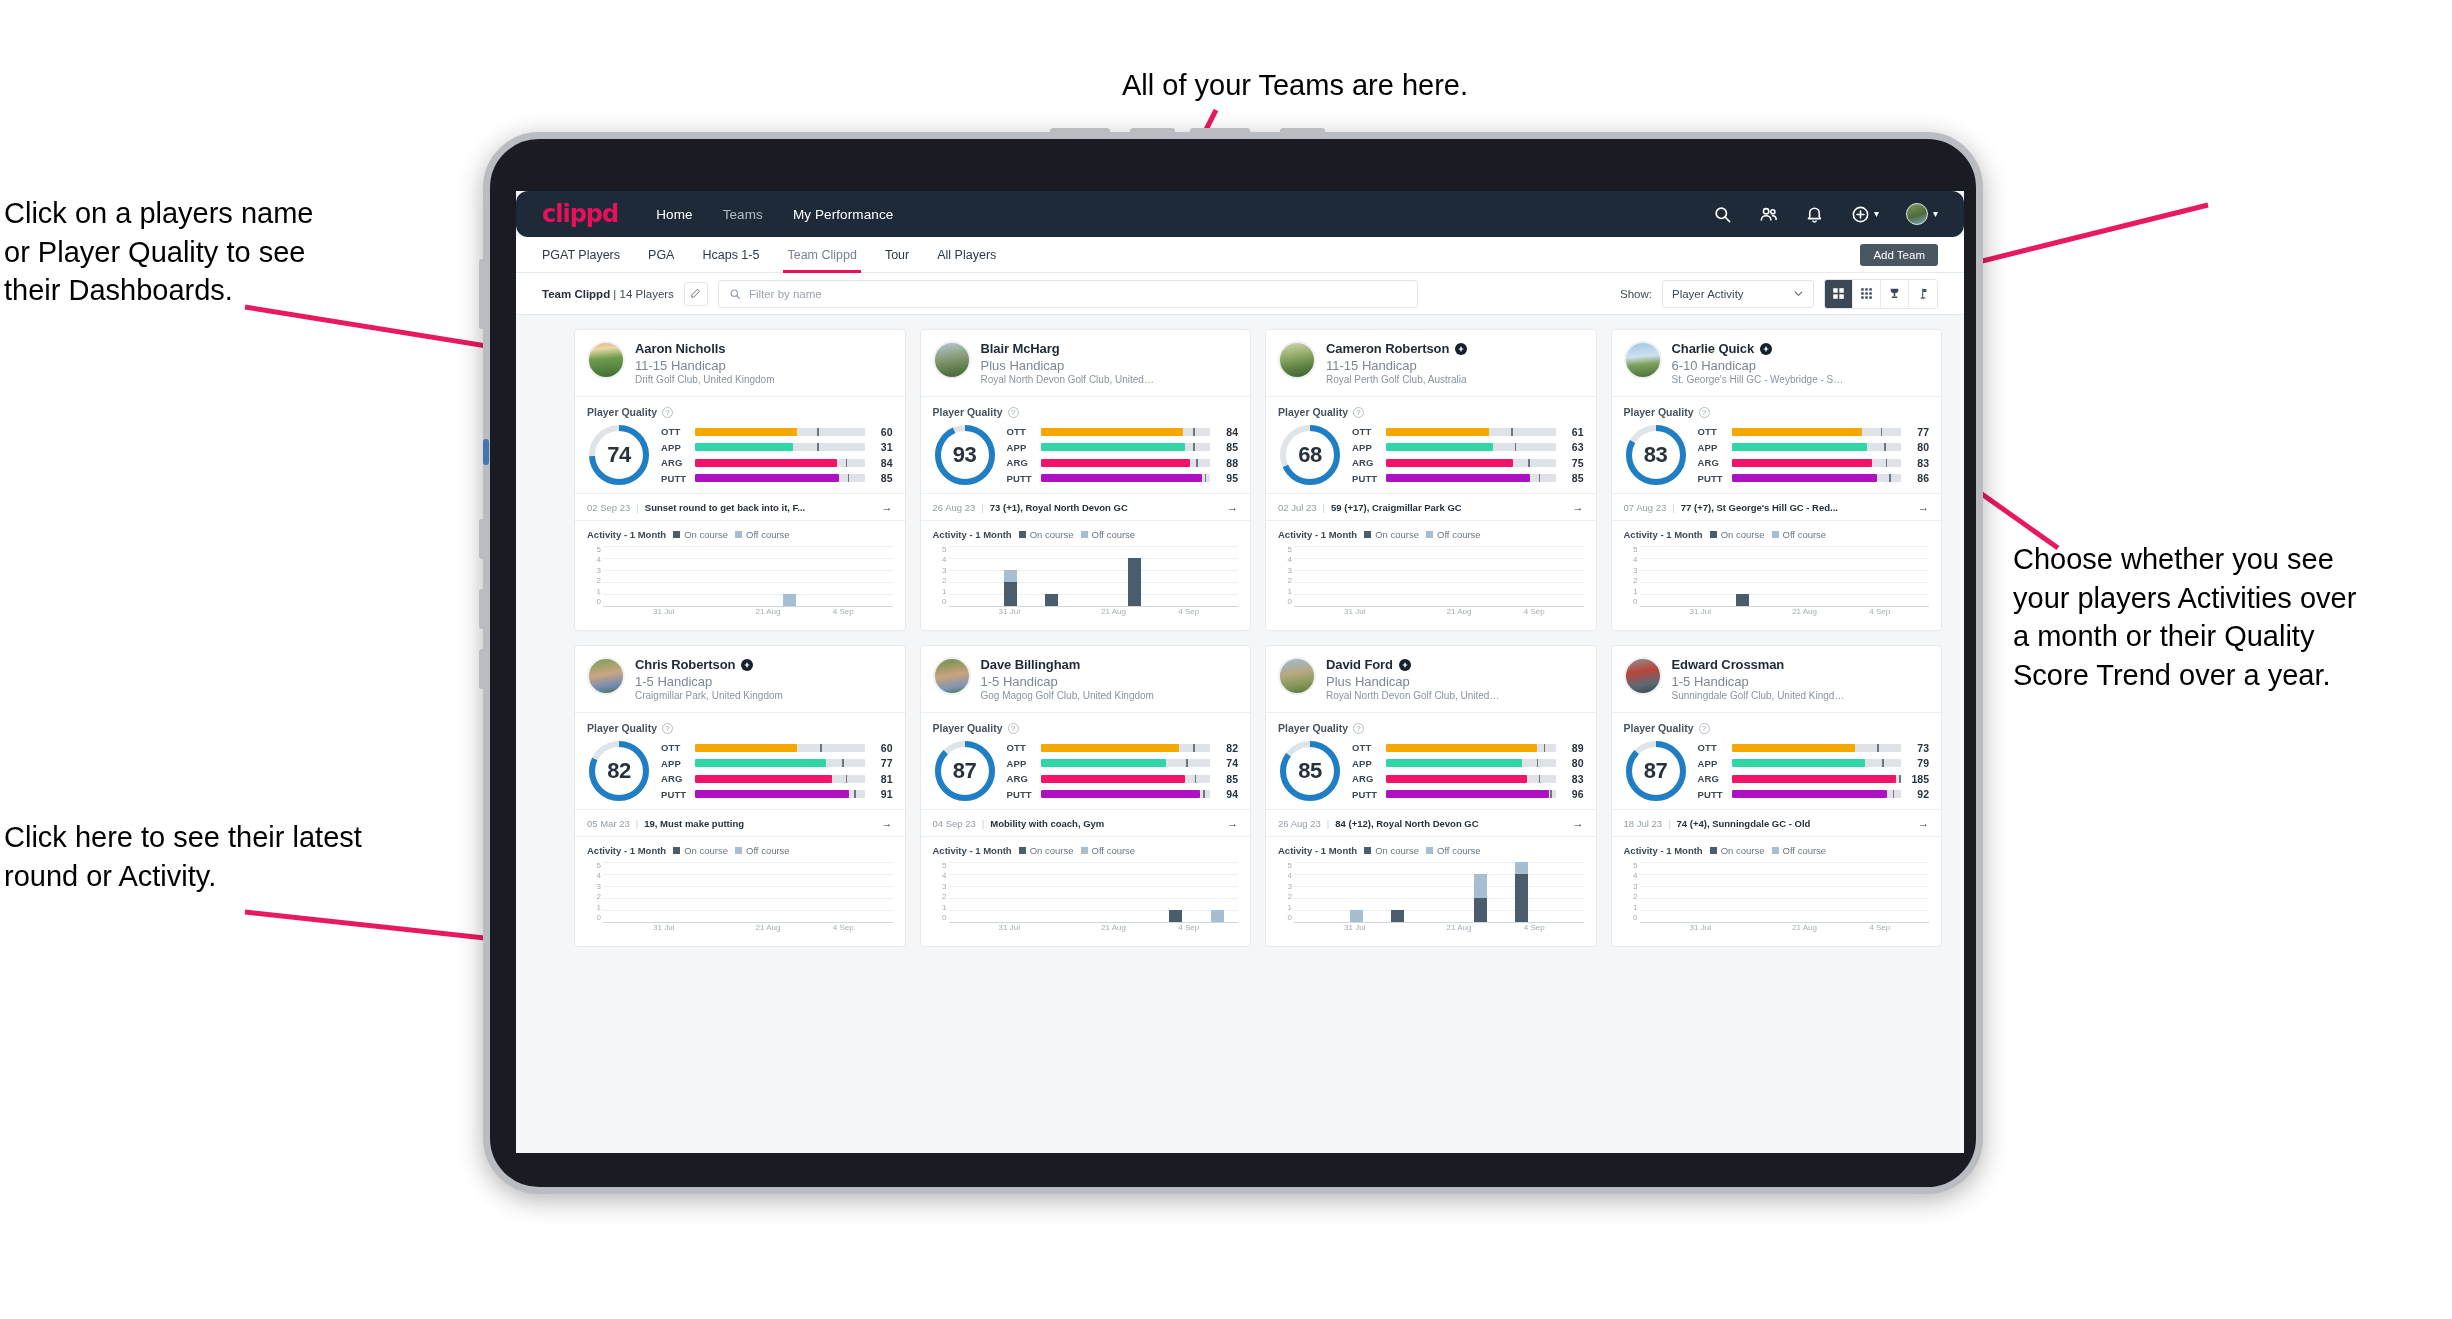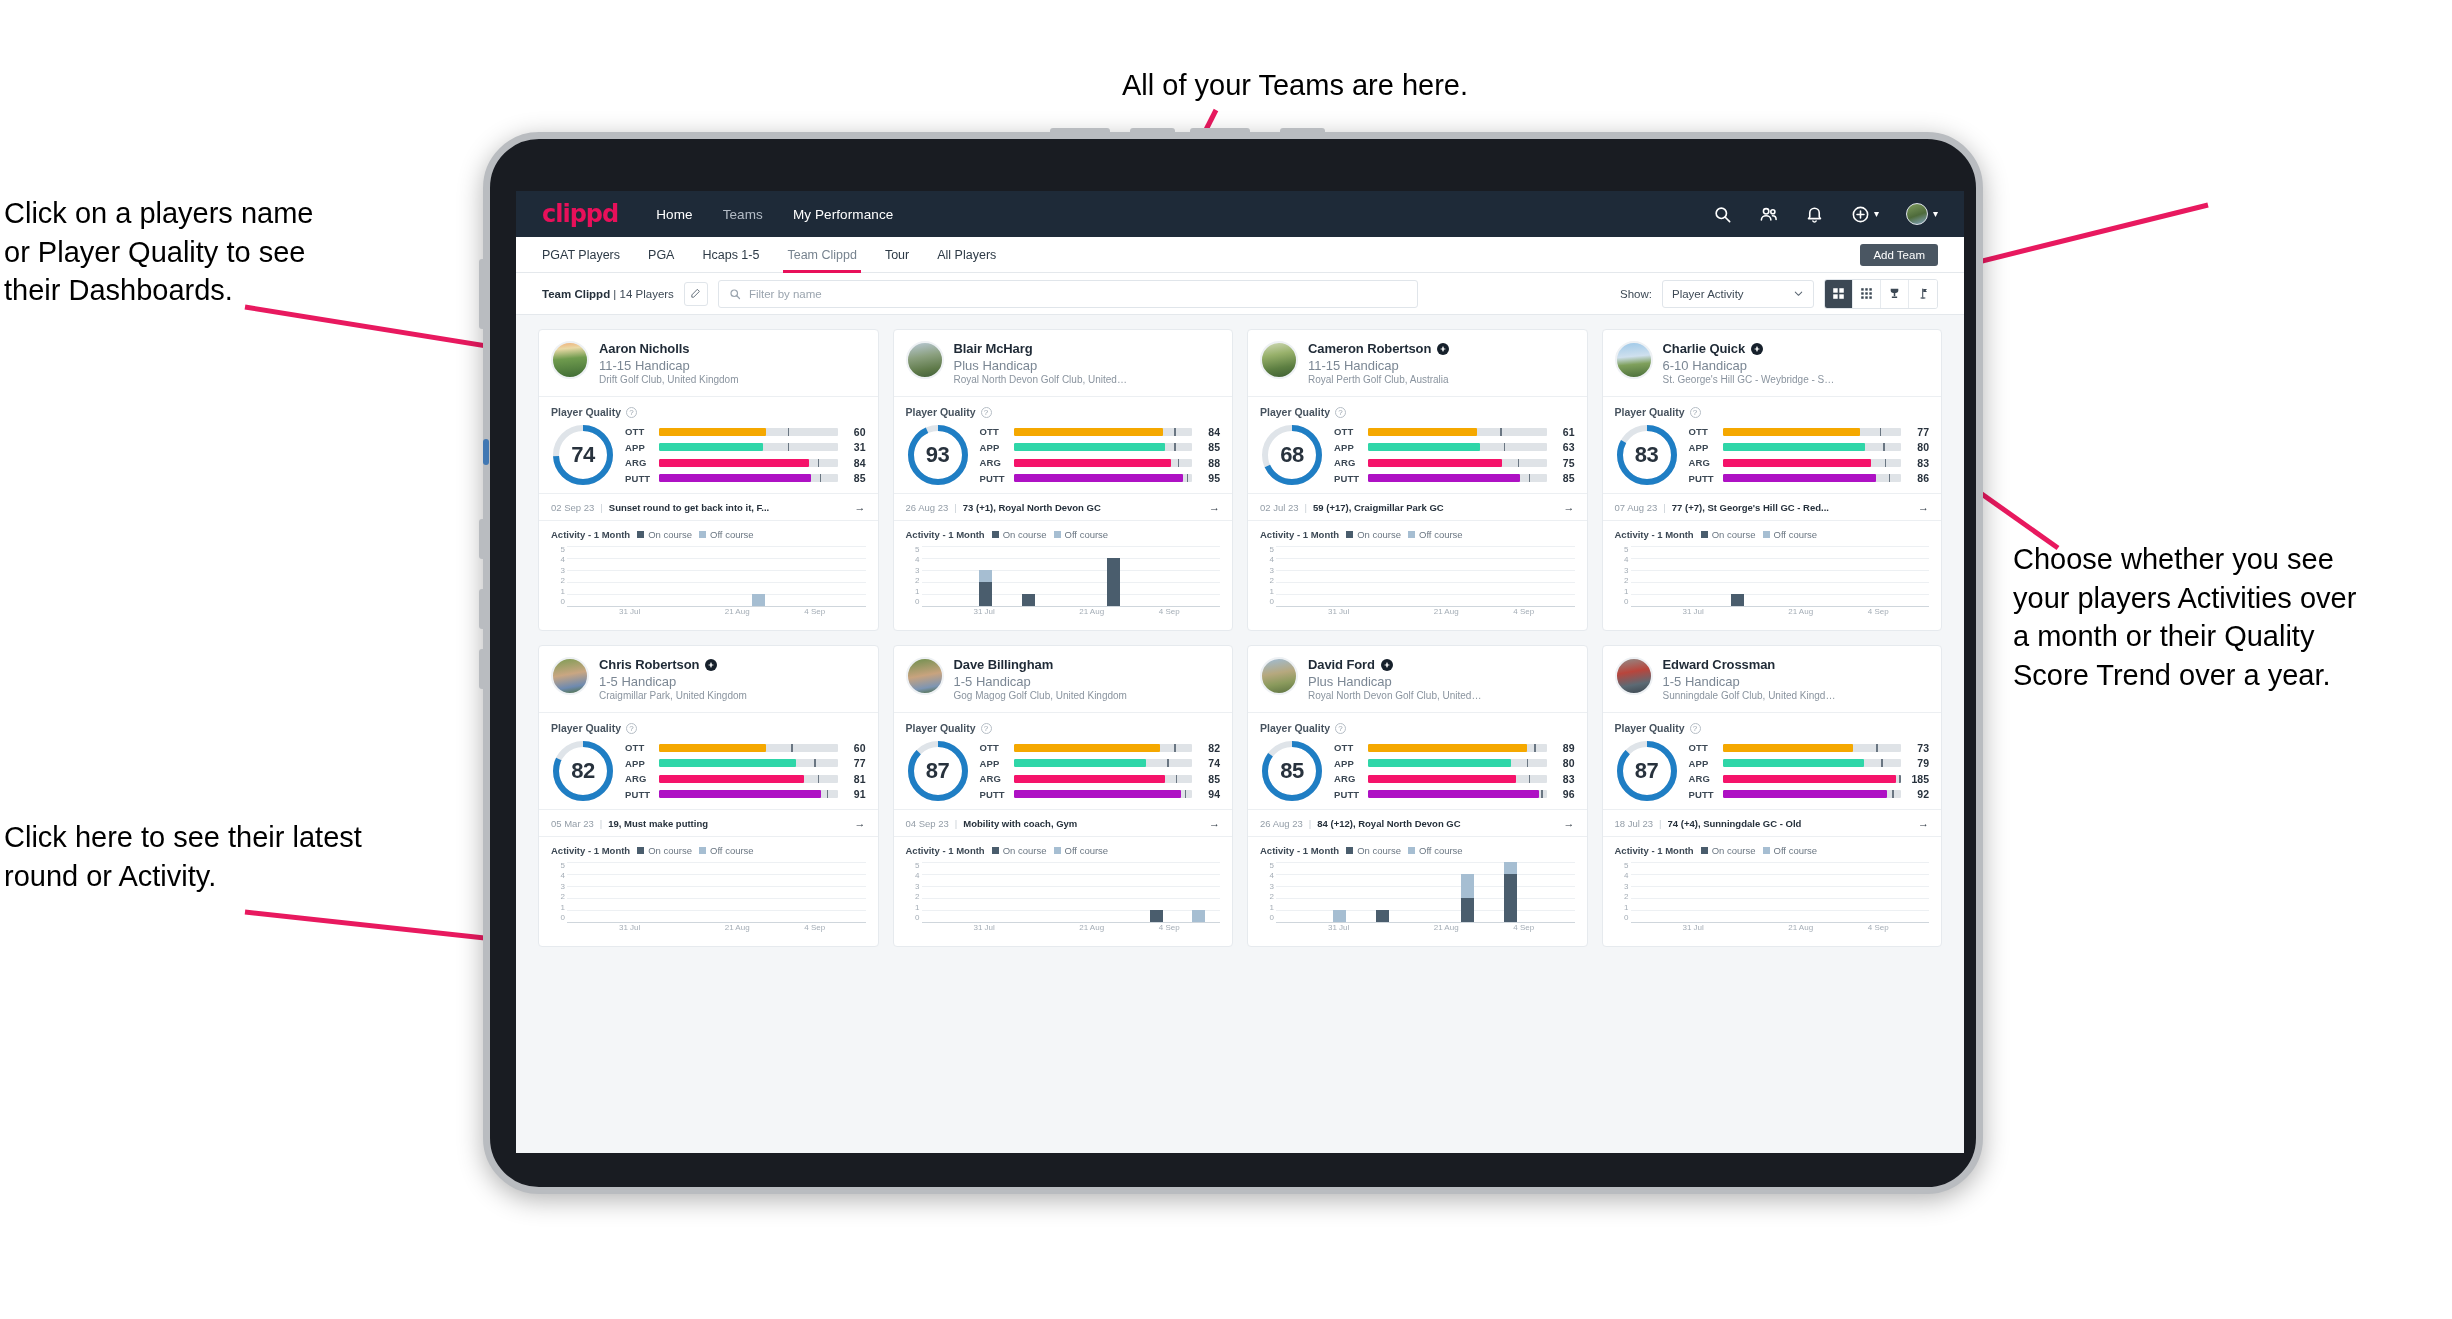--- a/index.html
+++ b/index.html
@@ -59,20 +59,21 @@
     width: 1448px; height: 962px;
     background: #f4f6f8;
     overflow: hidden;
   }
 
   
   .topnav {
     height: 46px; background: #1e2a38;
     display: flex; align-items: center; padding: 0 26px;
     position: relative;
+    border-radius: 12px;
   }
   .brand {
     color: #e8105a; font-size: 24px; font-weight: 700;
     letter-spacing: -1px; margin-right: 38px;
     font-family: "DejaVu Sans", sans-serif;
   }
   .navlink {
     color: #ffffff; font-size: 13.5px; margin-right: 30px;
     letter-spacing: .1px;
   }
@@ -138,20 +139,21 @@
     background:#fff; border-right:1px solid #e6eaee;
   }
   .vbtn:last-child { border-right: none; }
   .vbtn.on { background:#3c4854; }
 
   
   .grid {
     padding: 14px 22px 0 22px;
     display: grid; grid-template-columns: repeat(4, 1fr);
     gap: 14px;
+    margin-left: 36px;
   }
   .card {
     background:#fff; border:1px solid #e6eaee; border-radius:4px;
     overflow:hidden;
   }
   .card-head { display:flex; gap:10px; padding: 11px 12px 11px 12px; align-items:flex-start; }
   .pav {
     width: 38px; height: 38px; border-radius:50%; flex:none;
     border: 2px solid #eef1f4; background-size: cover;
   }

